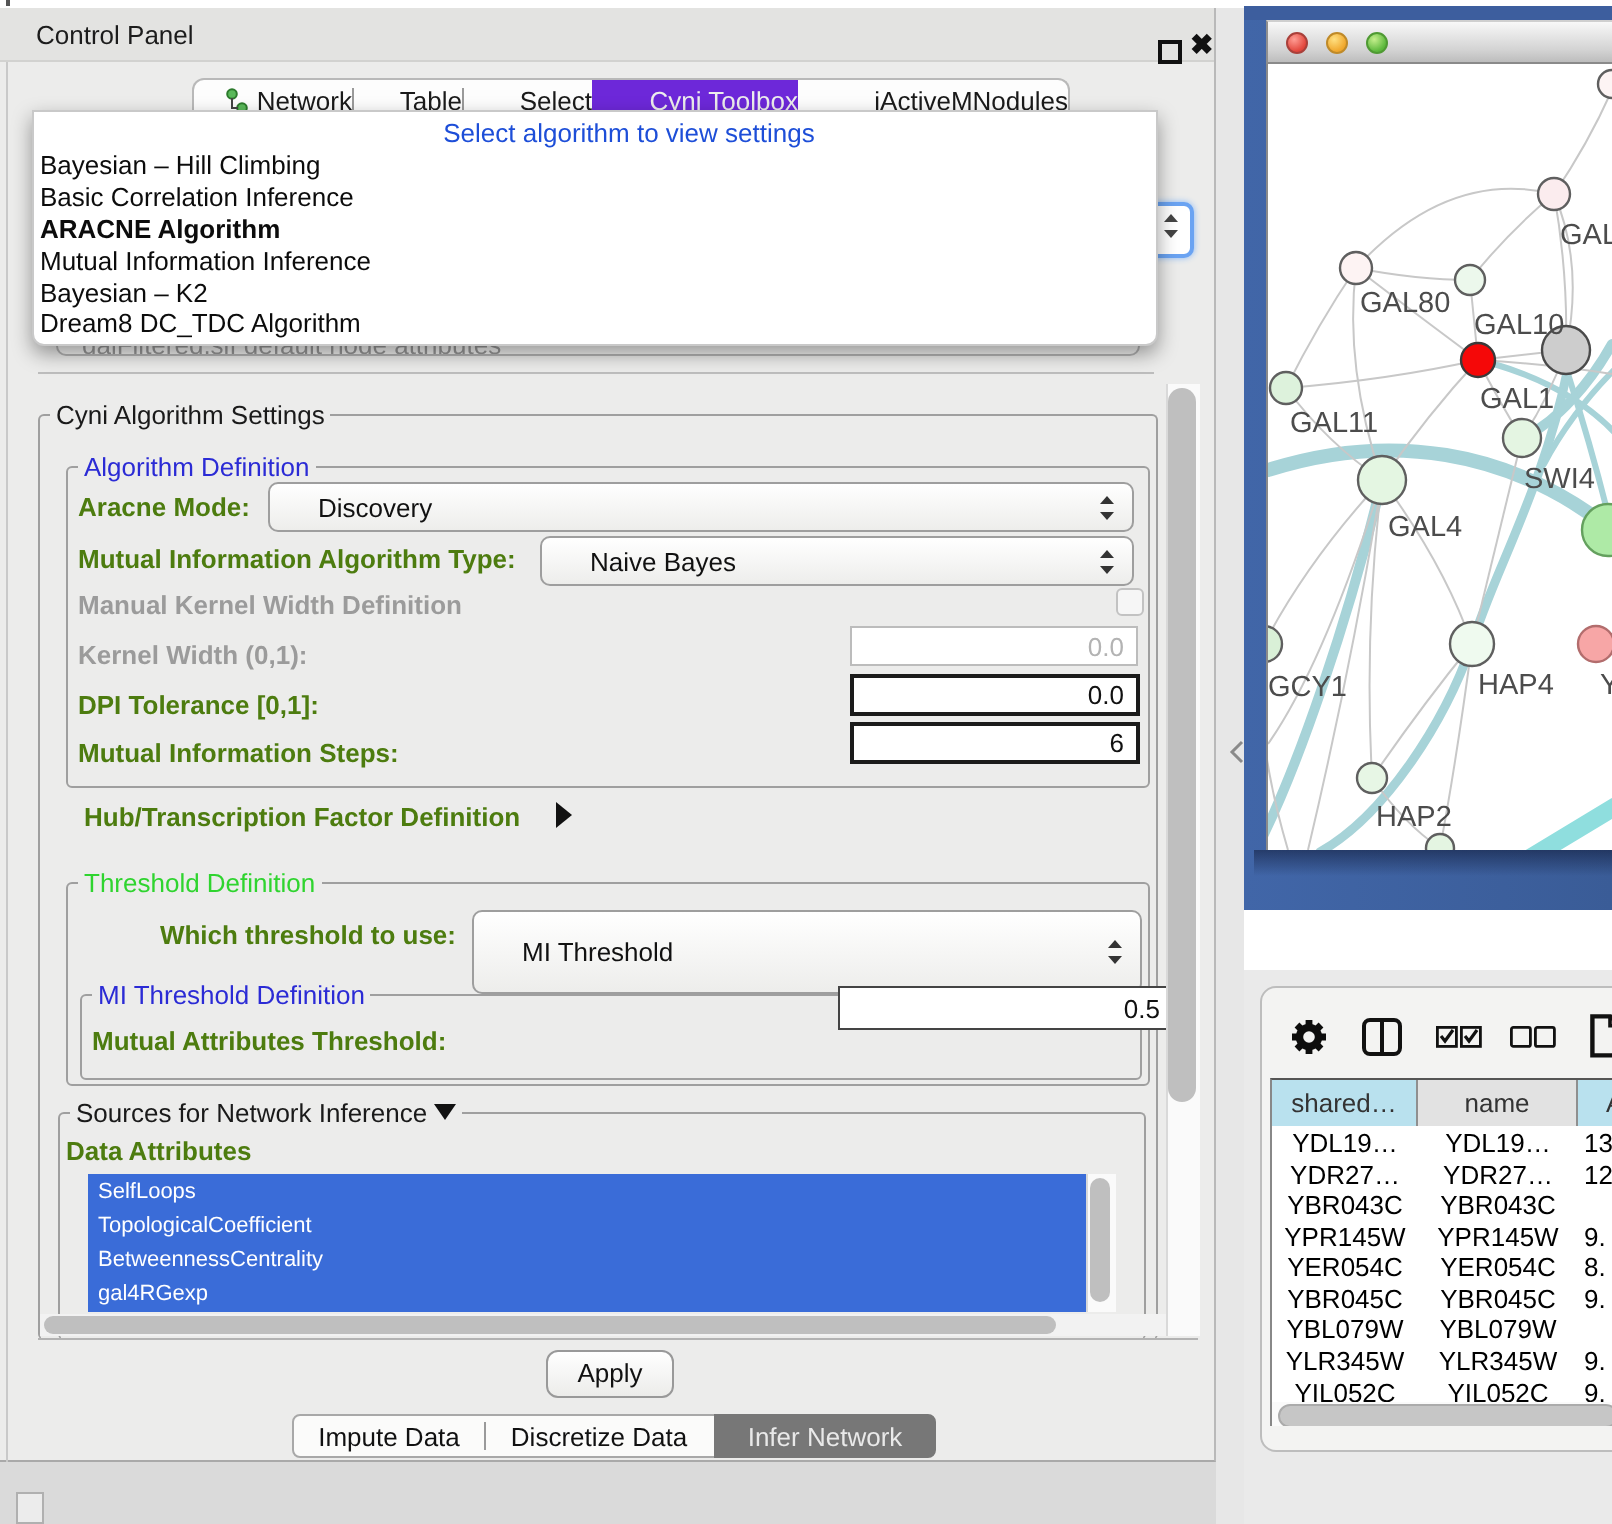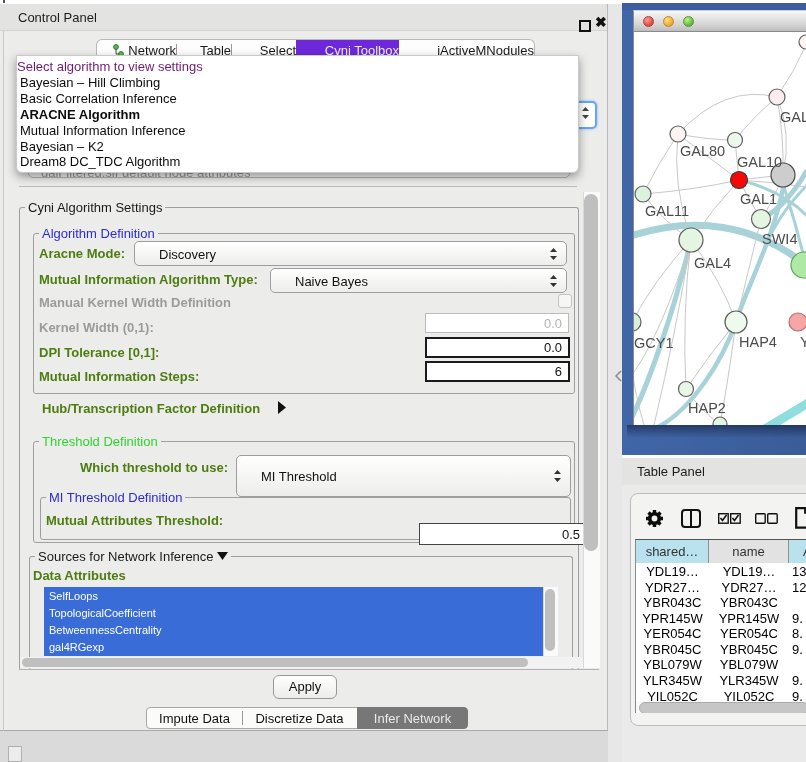--- a/index.html
+++ b/index.html
@@ -123,21 +123,21 @@
       <span>MI Threshold</span>
   <svg class="spin" viewBox="0 0 7 12">
         <path d="M3.5 0L7 4H0z" fill="#333"></path>
         <path d="M3.5 12L0 8h7z" fill="#333"></path>
       </svg>
     </div>
 <div class="group abs" style="left:40px;top:497px;width:529px;height:41px">
   <span class="gtitle" style="color:#2b2bd5">MI Threshold Definition</span>
 </div>
 <div class="lbl" style="left:46px;top:513px">Mutual Attributes Threshold:</div>
-<div class="fld abs" style="left:419px;top:523px;width:168px;height:22px;border:1px solid #444;line-height:21px">0.5</div>
+<div class="fld abs" style="left:419px;top:493px;width:168px;height:22px;border:1px solid #444;line-height:21px">0.5</div>
 
 <div class="group abs" style="left:29px;top:556px;width:542px;height:113px;border-bottom:none">
   <span class="gtitle" style="color:#1a1a1a">Sources for Network Inference <svg width="11" height="8" viewBox="0 0 11 8" style="vertical-align:1px">
           <path d="M0 0h11L5.5 8z" fill="#111"></path>
         </svg></span>
 </div>
 <div class="lbl" style="left:33px;top:568px">Data Attributes</div>
 <div class="abs" style="left:44px;top:587px;width:499px;height:69px;background:#3a6cd8;color:#fff;font-size:11px;padding:3px 0 0 5px;box-sizing:border-box">
   <div style="height:17px">SelfLoops</div>
   <div style="height:17px">TopologicalCoefficient</div>
@@ -247,21 +247,20 @@
     <text x="128" y="212">SWI4</text>
     <text x="60" y="236">GAL4</text>
     <text x="0" y="316">GCY1</text>
     <text x="105" y="315">HAP4</text>
     <text x="166" y="315">Y</text>
     <text x="54" y="381">HAP2</text>
   </g>
 </svg>
 </div>
 
-<div id="tpbar" class="abs">Table Panel</div>
 <div id="tpbg" class="abs"></div>
 <div id="tframe" class="abs"></div>
 
 <svg class="abs" style="left:644px;top:508px" width="21" height="21" viewBox="0 0 21 21">
   <g stroke="#0d0d0d" stroke-width="3.4">
     <path d="M10.5 2v17M2 10.5h17M4.5 4.5l12 12M16.5 4.5l-12 12"></path>
   </g>
   <circle cx="10.5" cy="10.5" r="6.6" fill="#0d0d0d" stroke="none"></circle>
   <circle cx="10.5" cy="10.5" r="2.9" fill="#f3f3f2" stroke="none"></circle>
 </svg>
@@ -335,21 +334,21 @@
   <div class="abs" style="left:3px;top:162px;width:168px;height:10px;background:#c6c6c6;border:1px solid #ababab;border-radius:6px"></div>
 </div>
 
 <div class="abs" style="left:577px;top:101px;width:16px;height:24px;background:#fff;border:2px solid #6aa3f2;border-radius:0 5px 5px 0;box-shadow:0 0 3px #86b7f7">
       <svg style="position:absolute;left:3px;top:4px" width="7" height="12" viewBox="0 0 7 12">
         <path d="M3.5 0L7 4H0z" fill="#444"></path>
         <path d="M3.5 12L0 8h7z" fill="#444"></path>
       </svg>
     </div>
 <div id="ddown" class="abs">
-  <div style="left:0;width:100%;color:#701a75;position:absolute;top:3px">Select algorithm to view settings</div>
+  <div style="left:17px;width:100%;text-align:center;color:#1d4ed8;position:absolute;top:3px">Select algorithm to view settings</div>
   <div style="top:19px;position:absolute">Bayesian – Hill Climbing</div>
   <div style="top:35px;position:absolute">Basic Correlation Inference</div>
   <div style="top:51px;position:absolute;font-weight:bold">ARACNE Algorithm</div>
   <div style="top:67px;position:absolute">Mutual Information Inference</div>
   <div style="top:83px;position:absolute">Bayesian – K2</div>
   <div style="top:98px;position:absolute">Dream8 DC_TDC Algorithm</div>
 </div>
 
 </div>
 

